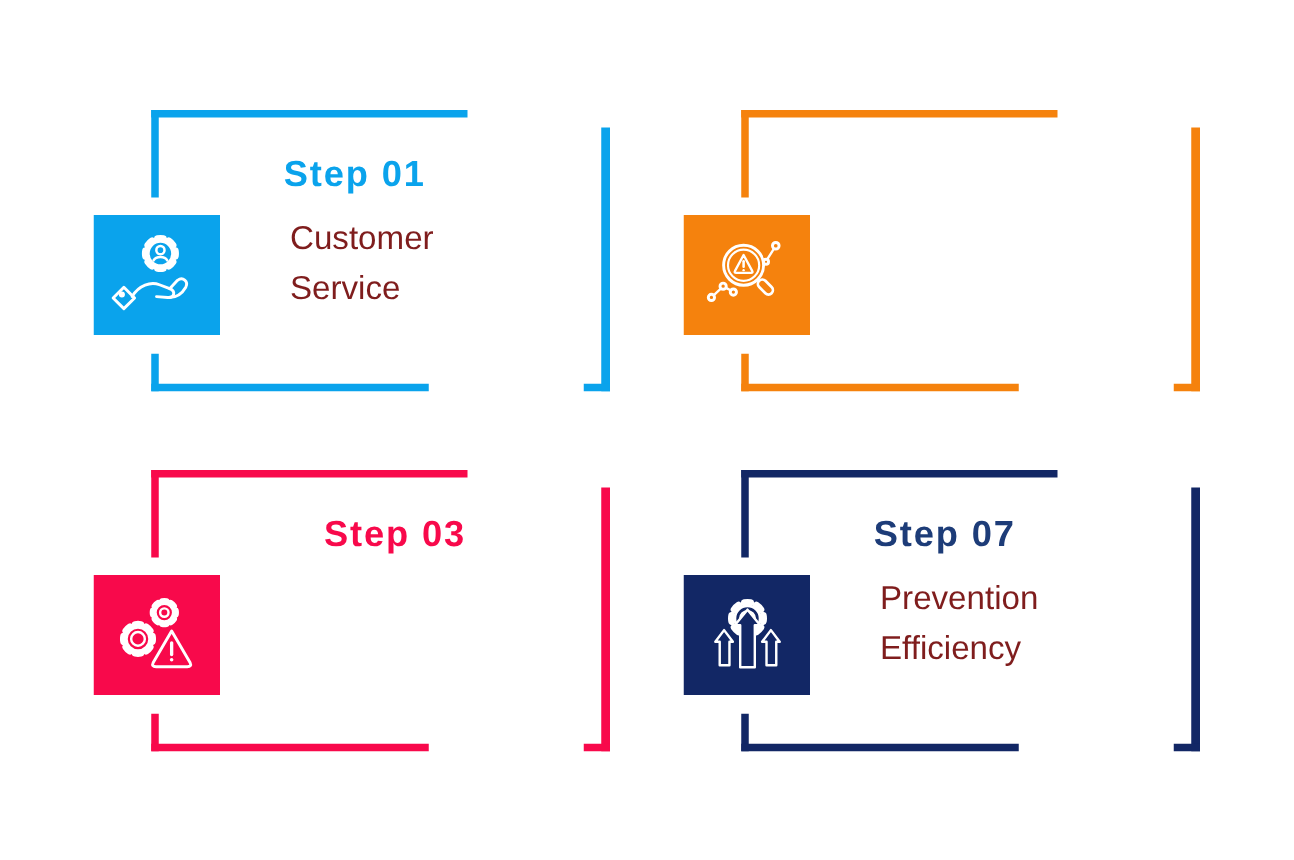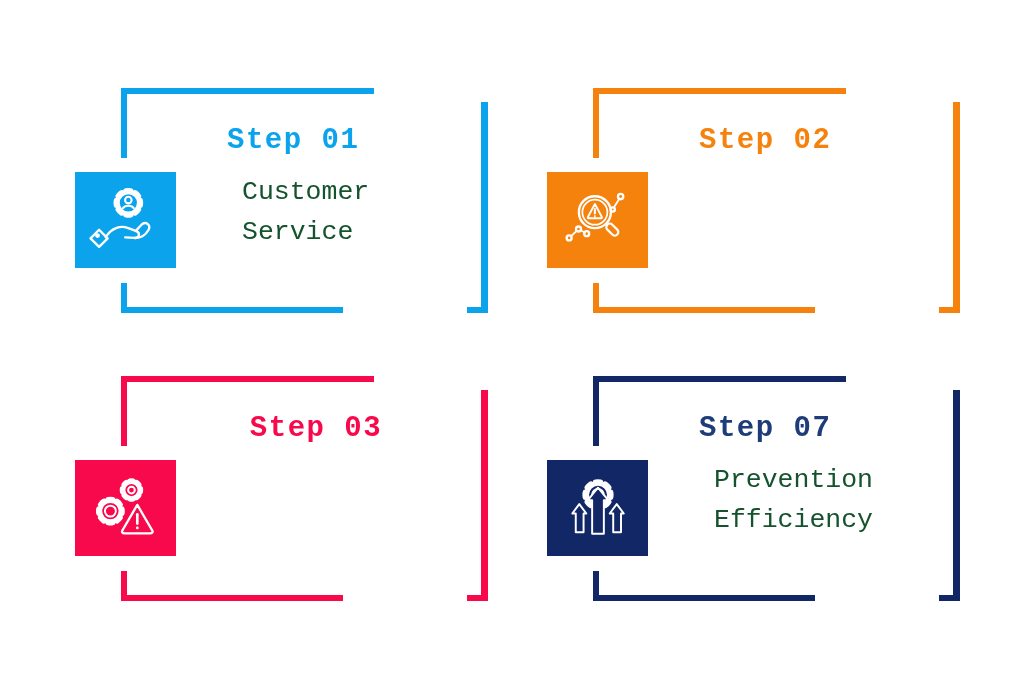--- a/index.html
+++ b/index.html
@@ -1,32 +1,32 @@
 <!DOCTYPE html>
 <html><head>
 <meta charset="utf-8">
 <style>
   html,body{margin:0;padding:0;background:#fff;}
   .canvas{position:relative;width:1004px;height:688px;background:#fff;overflow:hidden;
-          font-family:Liberation Mono, monospace;}
+          font-family:Liberation Sans, sans-serif;}
   .card{position:absolute;width:413px;height:225px;}
   .card .piece{position:absolute;background:var(--frame);}
   .f-top{left:46px;top:0;width:253px;height:6px;}
   .f-left-a{left:46px;top:0;width:6px;height:70px;}
   .f-left-b{left:46px;top:195px;width:6px;height:30px;}
   .f-bottom{left:46px;top:219px;width:222px;height:6px;}
   .f-br-v{left:406px;top:14px;width:7px;height:211px;}
   .f-br-foot{left:392px;top:219px;width:21px;height:6px;}
   .icon-box{position:absolute;left:0;top:84px;width:101px;height:96px;background:var(--box);
             display:flex;align-items:center;justify-content:center;}
   .icon-box svg{width:78px;height:78px;}
   .txt{position:absolute;left:152px;top:36px;width:178px;}
   .step-label{font-size:29px;font-weight:bold;letter-spacing:1.5px;color:var(--accent);
               margin:0 0 13px 0;}
-  .step-title{font-size:26.5px;font-weight:500;color:#14532d;line-height:40px;margin:15px;}
+  .step-title{font-size:26.5px;font-weight:500;color:#7f1d1d;line-height:40px;margin:5px;}
   .ic{fill:none;stroke:#ffffff;stroke-width:3;stroke-linecap:round;stroke-linejoin:round;}
   .fillbox{fill:var(--box);}
   .dotfill{fill:#ffffff;stroke:none;}
 </style>
 </head>
 <body>
 
 <div class="canvas">
 
   <div class="card" style="left: 75px; top: 88px; --accent: #0aa3ec; --box: #0aa3ec; --frame: #0aa3ec;">
@@ -75,21 +75,20 @@
         <circle cx="25" cy="61.5" r="3.2"></circle>
         <circle cx="35.5" cy="67.5" r="3.2"></circle>
         <line x1="15.5" y1="70.7" x2="22.6" y2="63.9" stroke-width="2.4"></line>
         <line x1="28" y1="63.2" x2="33" y2="66" stroke-width="2.4"></line>
         <circle cx="79" cy="20" r="3.4"></circle>
         <line x1="77.2" y1="23" x2="70.5" y2="33.5" stroke-width="2.4"></line>
         <circle cx="69" cy="36.5" r="2.6"></circle>
       </svg>
     </div>
     <div class="txt">
-      <p class="step-label">Step 02</p>
     </div>
   </div>
 
   <div class="card" style="left: 75px; top: 376px; text-align: center; --accent: #f8094b; --box: #f8094b; --frame: #f8094b;">
     <div class="piece f-top"></div>
     <div class="piece f-left-a"></div>
     <div class="piece f-left-b"></div>
     <div class="piece f-bottom"></div>
     <div class="piece f-br-v"></div>
     <div class="piece f-br-foot"></div>

